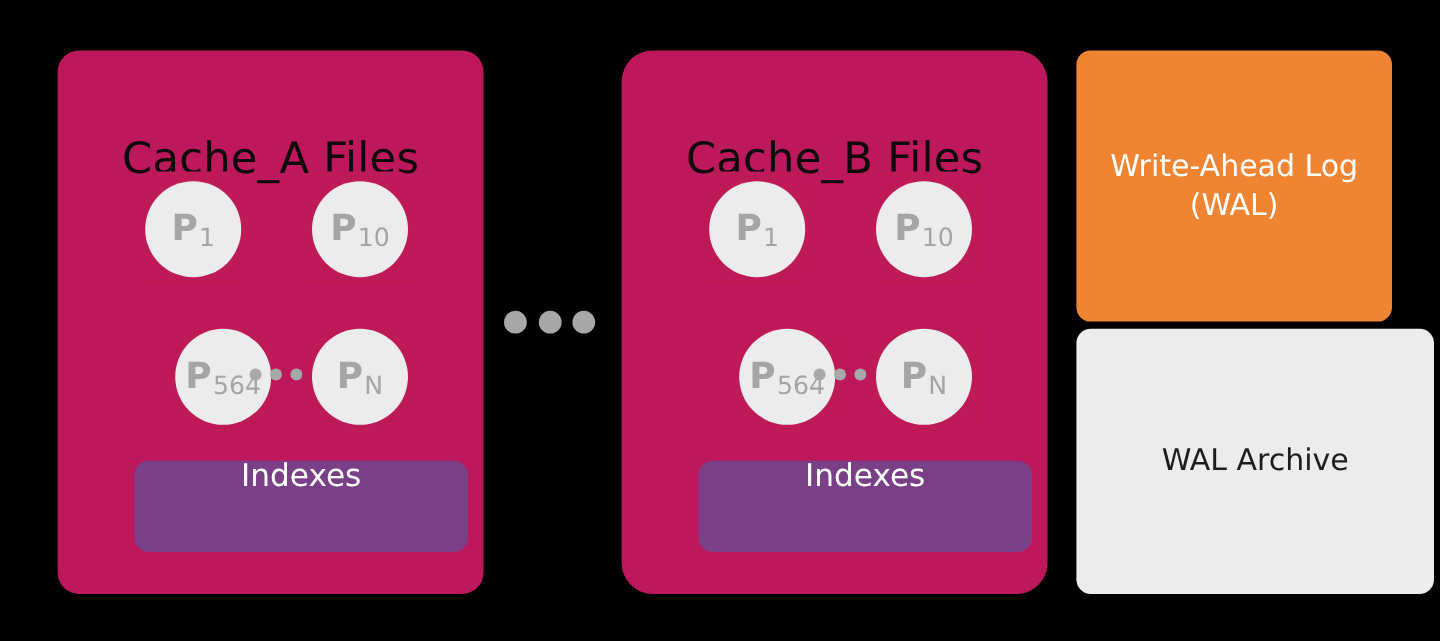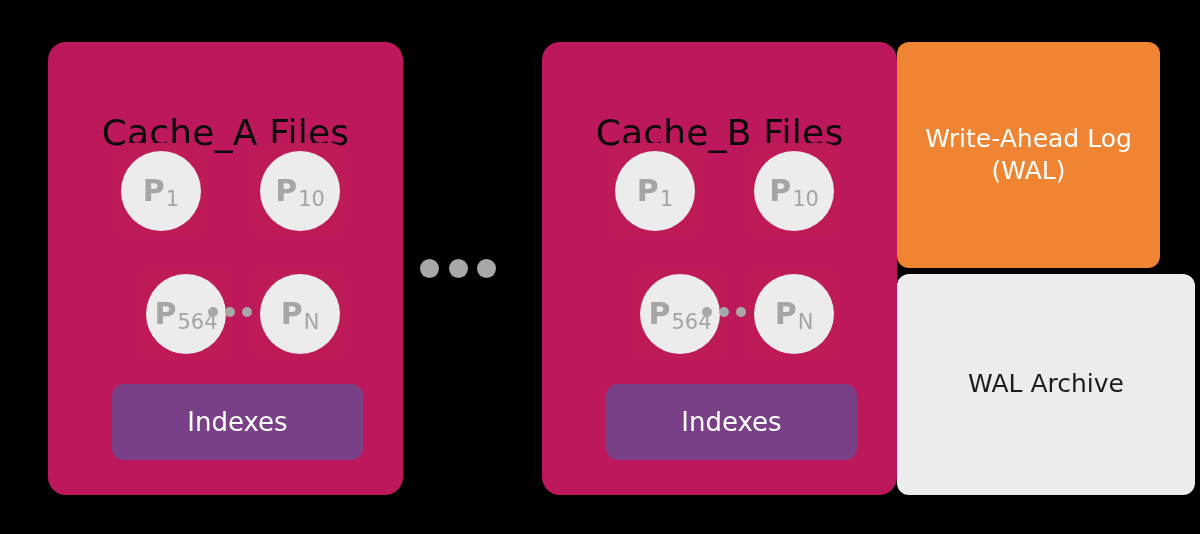--- a/index.html
+++ b/index.html
@@ -25,21 +25,21 @@
   .cache-card {
     position: absolute;
     top: 42px;
     width: 355px;
     height: 453px;
     background: #be185d;
     border-radius: 18px;
     box-sizing: border-box;
   }
   #card-a { left: 48px; }
-  #card-b { left: 542px; }
+  #card-b { left: 518px; border-radius: 26px; }
 
   .card-title {
     position: absolute;
     top: 73px;
     left: 0;
     width: 100%;
     text-align: center;
     font-size: 36px;
     font-weight: 400;
     color: #0a0a0a;
@@ -107,26 +107,26 @@
     height: 10px;
     border-radius: 50%;
     background: #a8a8a8;
   }
 
   
   .indexes-bar {
     position: absolute;
     left: 64px;
     top: 342px;
-    width: 251px;
+    width: 278px;
     height: 76px;
     background: #7a4087;
     border-radius: 12px;
     display: flex;
-    align-items: center;
+    align-items: flex-start;
     justify-content: center;
   }
   .indexes-label {
     font-size: 26px;
     color: #ffffff;
     font-weight: 400;
     line-height: 1;
   }
 
   

